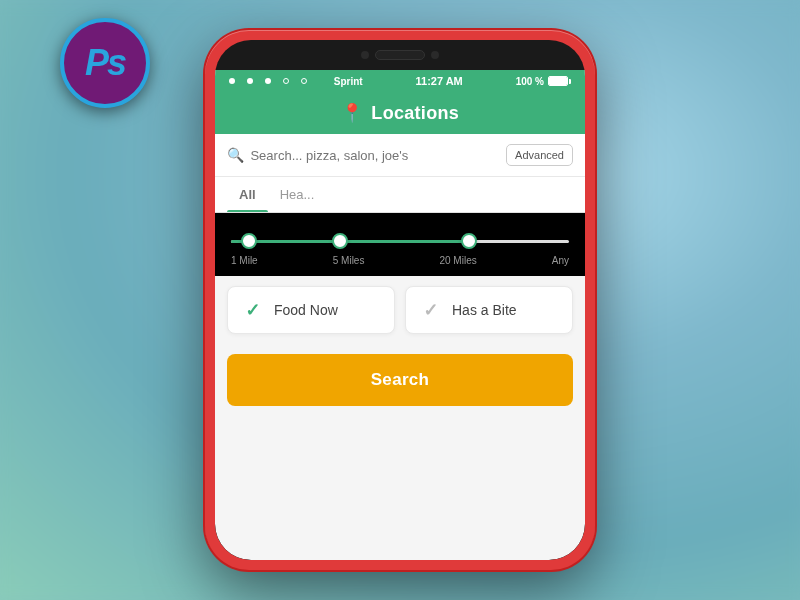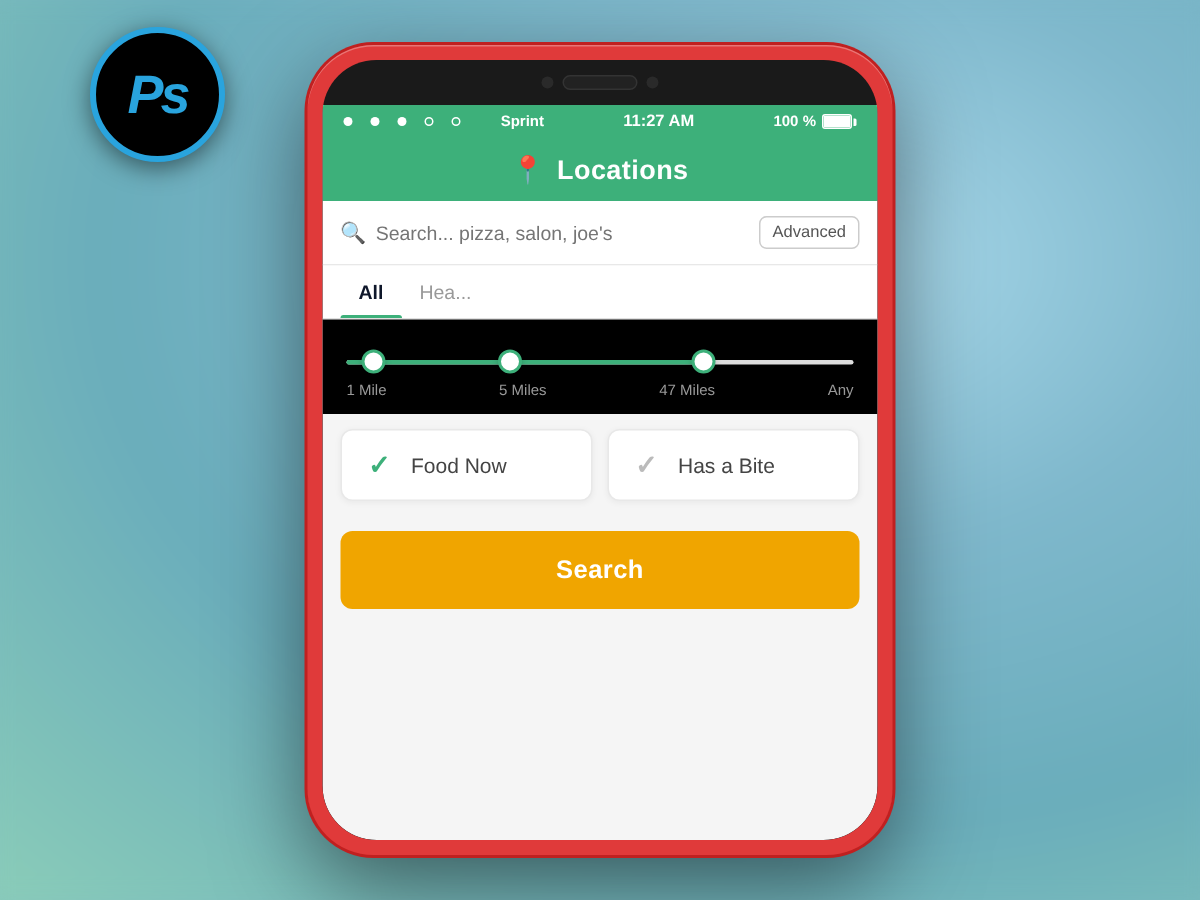--- a/index.html
+++ b/index.html
@@ -23,21 +23,21 @@
     }
 
     
     .ps-badge {
       position: absolute;
       top: 18px;
       left: 60px;
       width: 90px;
       height: 90px;
       border-radius: 50%;
-      background: #000000;
+      background: #701a75;
       border: 4px solid #29a4de;
       display: flex;
       align-items: center;
       justify-content: center;
       z-index: 100;
       box-shadow: 0 4px 16px rgba(0,0,0,0.5);
     }
     .ps-badge-text {
       color: #29a4de;
       font-size: 36px;
@@ -229,21 +229,21 @@
       padding: 0 12px;
     }
     .tab-item {
       padding: 10px 12px;
       font-size: 13px;
       color: #999;
       cursor: pointer;
       position: relative;
     }
     .tab-item.active {
-      color: #0f172a;
+      color: #737373;
       font-weight: 600;
     }
     .tab-item.active::after {
       content: '';
       position: absolute;
       bottom: 0;
       left: 0;
       right: 0;
       height: 2.5px;
       background: #3db07a;
@@ -427,21 +427,21 @@
             <div class="slider-track">
               <div class="slider-fill"></div>
               <div class="slider-thumb thumb-1"></div>
               <div class="slider-thumb thumb-2"></div>
               <div class="slider-thumb thumb-3"></div>
             </div>
           </div>
           <div class="slider-labels">
             <span class="slider-label">1 Mile</span>
             <span class="slider-label">5 Miles</span>
-            <span class="slider-label">47 Miles</span>
+            <span class="slider-label">20 Miles</span>
             <span class="slider-label">Any</span>
           </div>
         </div>
 
         <div class="filter-section">
           <div class="filter-card">
             <div class="check-icon">
               <span class="check-green">✓</span>
             </div>
             <span class="filter-label">Food Now</span>

